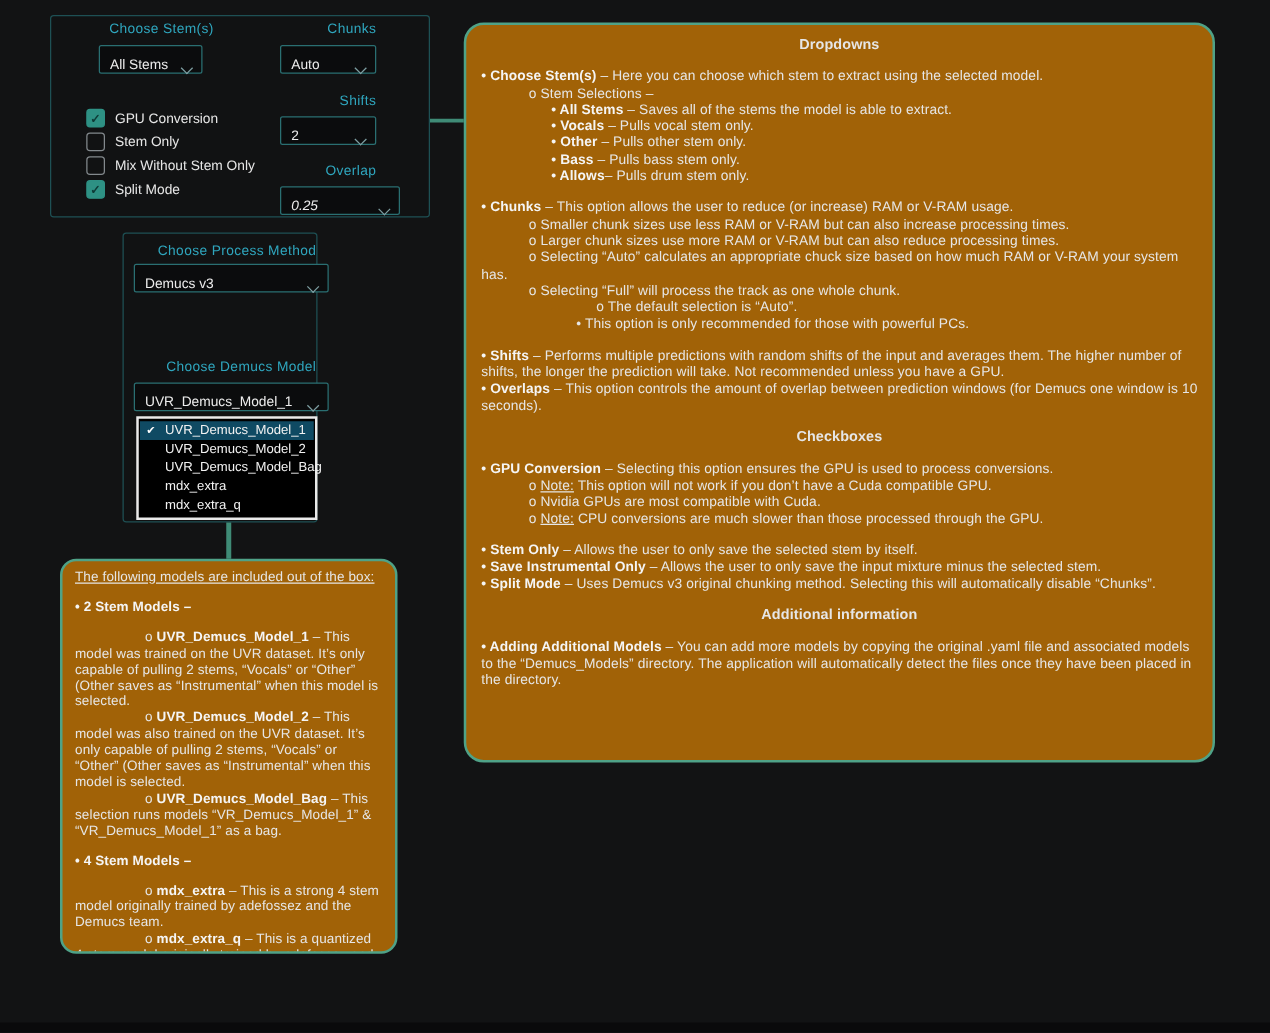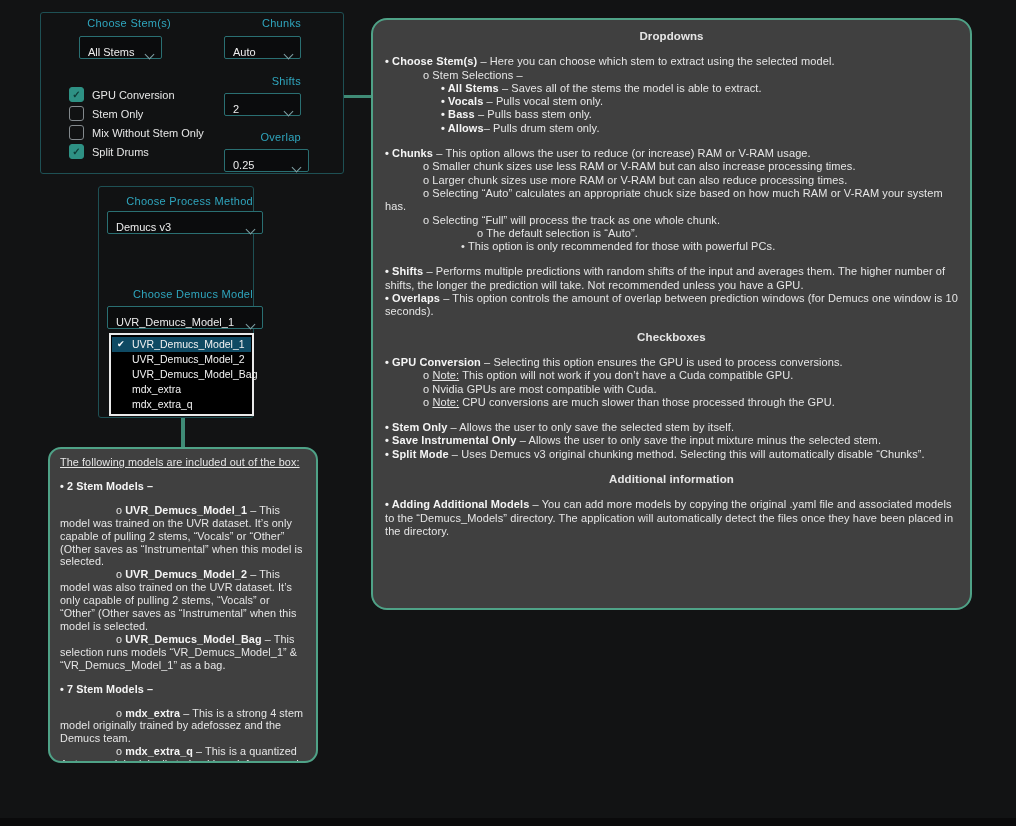--- a/index.html
+++ b/index.html
@@ -8,21 +8,21 @@
     background:#121314;
     font-family:"Liberation Sans", sans-serif;
     color:#E6E6E6;
     position:relative;
     overflow:hidden;
   }
   .abs { position:absolute; }
 
   
   .panel-dark { border:1px solid #1E5054; border-radius:3px; background:#111213; }
-  .panel-green { border:2px solid #4FA287; border-radius:16px; background:#404040; overflow:hidden; }
+  .panel-green { border:2px solid #4FA287; border-radius:16px; background:#a16207; overflow:hidden; }
 
   .cyan-label { color:#2FA6BE; font-size:11px; text-align:right; letter-spacing:.3px; white-space:nowrap; }
 
   .select {
     background:#0B0C0D; border:1px solid #2A6F72; border-radius:2px;
     height:23px; display:flex; align-items:flex-end; justify-content:space-between;
     padding:0 8px; font-size:11px; color:#EDEDED; white-space:nowrap;
   }
   .chev {
     width:7px; height:7px; flex:0 0 auto; margin-left:6px; margin-top:-4px;
@@ -79,41 +79,41 @@
     <span class="chev"></span>
   </div>
 
   <div class="abs cyan-label" style="left:183px; top:62px; width:77px;">Shifts</div>
   <div class="abs select" style="left:183px; top:80px; width:77px;">
     <span>2</span>
     <span class="chev"></span>
   </div>
 
   <div class="abs cyan-label" style="left:183px; top:118px; width:77px;">Overlap</div>
-  <div class="abs select" style="left:183px; top:136px; width:85px;">
+  <div class="abs select" style="left:183px; top:136px; width:96px;font-style:italic;">
     <span>0.25</span>
     <span class="chev"></span>
   </div>
 
   <div class="abs cbcol" id="checkbox-list" style="left:28px; top:74px;">
       <div class="cbrow">
         <span class="cbox checked">✓</span>
         <span class="cblabel">GPU Conversion</span>
       </div>
       <div class="cbrow">
         <span class="cbox"></span>
         <span class="cblabel">Stem Only</span>
       </div>
       <div class="cbrow">
         <span class="cbox"></span>
         <span class="cblabel">Mix Without Stem Only</span>
       </div>
       <div class="cbrow">
         <span class="cbox checked">✓</span>
-        <span class="cblabel">Split Drums</span>
+        <span class="cblabel">Split Mode</span>
       </div>
     </div>
 </div>
 
 <div class="conn" style="left:344px; top:95px; width:27px; height:3px;"></div>
 
 <div class="abs panel-dark" style="left:98px; top:186px; width:156px; height:232px;">
   <div class="abs cyan-label" style="left:0; top:8px; width:100%;">Choose Process Method</div>
   <div class="abs select" style="left:8px; top:24px; width:156px;">
     <span>Demucs v3</span>
@@ -139,33 +139,34 @@
 
 <div class="abs panel-green doc doc3" id="models-note-lines" style="left:48px; top:447px; width:270px; height:316px; border-radius:13px; padding:7px 10px;">
     <div class="doc-p i0"><u>The following models are included out of the box:</u></div>
     <div class="doc-gap"></div>
     <div class="doc-p i0"><b>• 2 Stem Models –</b></div>
     <div class="doc-gap"></div>
     <div class="doc-p i2"><span>o </span><b>UVR_Demucs_Model_1</b><span> – This model was trained on the UVR dataset. It’s only capable of pulling 2 stems, “Vocals” or “Other” (Other saves as “Instrumental” when this model is selected.</span></div>
     <div class="doc-p i2"><span>o </span><b>UVR_Demucs_Model_2</b><span> – This model was also trained on the UVR dataset. It’s only capable of pulling 2 stems, “Vocals” or “Other” (Other saves as “Instrumental” when this model is selected.</span></div>
     <div class="doc-p i2"><span>o </span><b>UVR_Demucs_Model_Bag</b><span> – This selection runs models “VR_Demucs_Model_1” &amp; “VR_Demucs_Model_1” as a bag.</span></div>
     <div class="doc-gap"></div>
-    <div class="doc-p i0"><b>• 7 Stem Models –</b></div>
+    <div class="doc-p i0"><b>• 4 Stem Models –</b></div>
     <div class="doc-gap"></div>
     <div class="doc-p i2"><span>o </span><b>mdx_extra</b><span> – This is a strong 4 stem model originally trained by adefossez and the Demucs team.</span></div>
     <div class="doc-p i2"><span>o </span><b>mdx_extra_q</b><span> – This is a quantized 4 stem model originally trained by adefossez and the Demucs team. Uses less resources.</span></div>
   </div>
 
 <div class="abs panel-green doc" id="docs-lines" style="left:371px; top:18px; width:601px; height:592px; padding:10px 12px;">
     <div class="doc-h i0"><span>Dropdowns</span></div>
     <div class="doc-gap"></div>
     <div class="doc-p i0"><b>• Choose Stem(s)</b><span> – Here you can choose which stem to extract using the selected model.</span></div>
     <div class="doc-p i1"><span>o Stem Selections –</span></div>
     <div class="doc-p i2"><b>• All Stems</b><span> – Saves all of the stems the model is able to extract.</span></div>
     <div class="doc-p i2"><b>• Vocals</b><span> – Pulls vocal stem only.</span></div>
+    <div class="doc-p i2"><b>• Other</b><span> – Pulls other stem only.</span></div>
     <div class="doc-p i2"><b>• Bass</b><span> – Pulls bass stem only.</span></div>
     <div class="doc-p i2"><b>• Allows</b><span>– Pulls drum stem only.</span></div>
     <div class="doc-gap"></div>
     <div class="doc-p i0"><b>• Chunks</b><span> – This option allows the user to reduce (or increase) RAM or V-RAM usage.</span></div>
     <div class="doc-p i1"><span>o Smaller chunk sizes use less RAM or V-RAM but can also increase processing times.</span></div>
     <div class="doc-p i1"><span>o Larger chunk sizes use more RAM or V-RAM but can also reduce processing times.</span></div>
     <div class="doc-p i1"><span>o Selecting “Auto” calculates an appropriate chuck size based on how much RAM or V-RAM your system has.</span></div>
     <div class="doc-p i1"><span>o Selecting “Full” will process the track as one whole chunk.</span></div>
     <div class="doc-p i4"><span>o The default selection is “Auto”.</span></div>
     <div class="doc-p i3"><span>• This option is only recommended for those with powerful PCs.</span></div>

